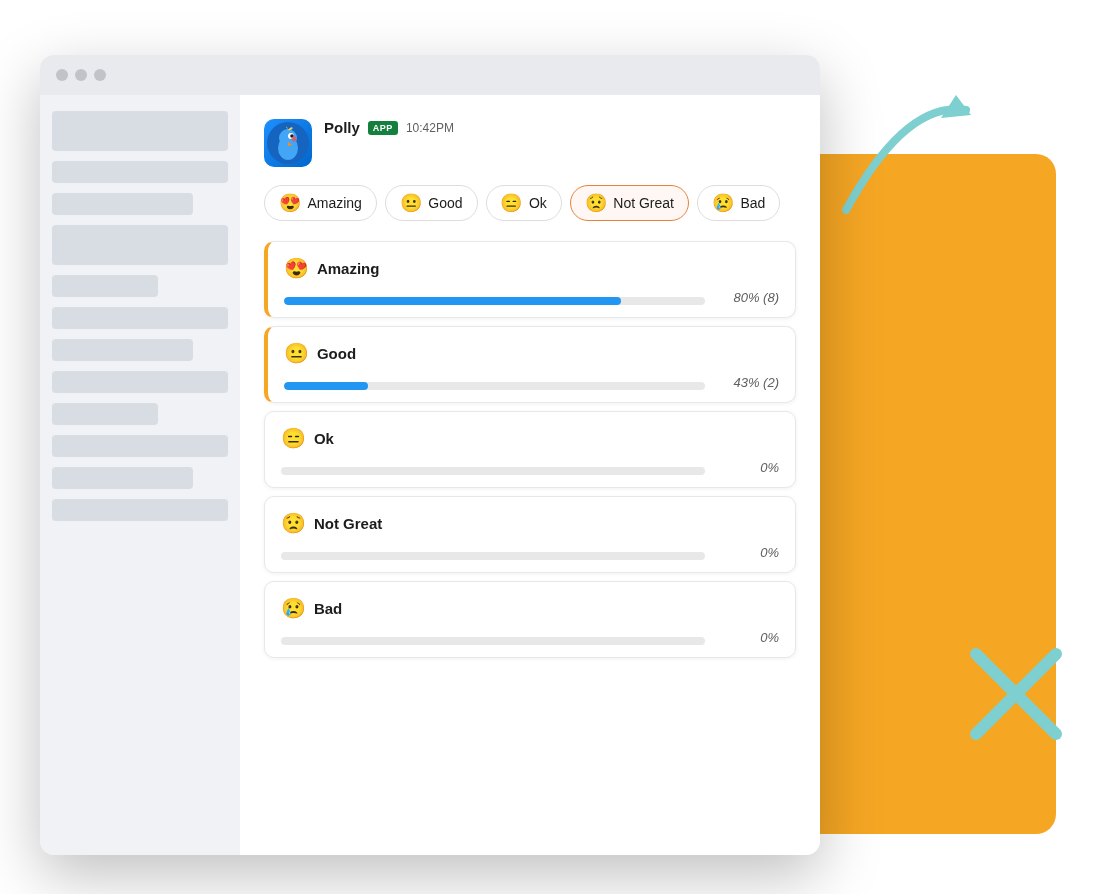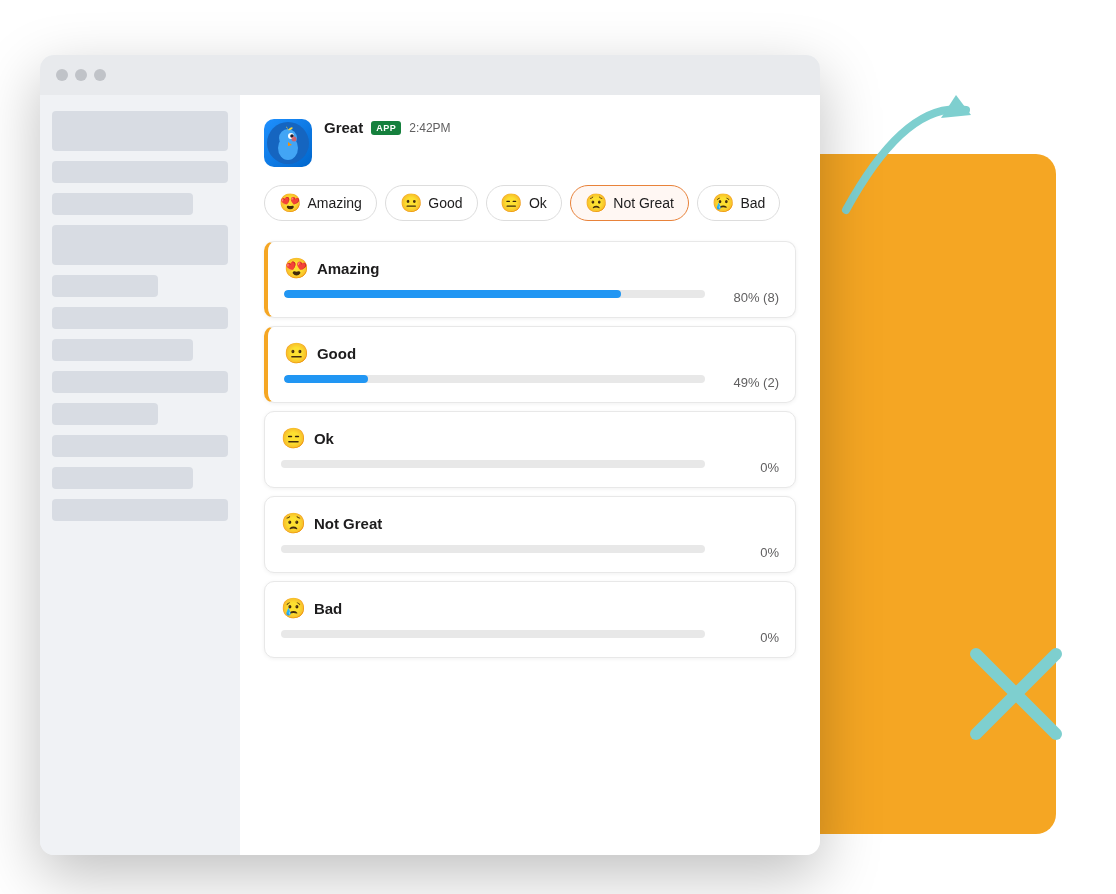--- a/index.html
+++ b/index.html
@@ -235,22 +235,23 @@
       color: #1d1c1d;
       margin-bottom: 10px;
     }
 
     .result-label .emoji {
       font-size: 20px;
     }
 
     .result-bar-row {
       display: flex;
-      align-items: flex-start;
+      align-items: flex-end;
       gap: 14px;
+      font-style: italic;
     }
 
     .result-bar-track {
       flex: 1;
       height: 8px;
       background: #e8e8e8;
       border-radius: 4px;
       overflow: hidden;
     }
 
@@ -332,23 +333,23 @@
             <circle cx="25" cy="14" r="1.8" fill="#1a1a2e"></circle>
 
             <circle cx="27" cy="17" r="2.5" fill="#EF5350" opacity="0.8"></circle>
 
             <path d="M21 8 Q24 4 26 6 Q23 9 21 8Z" fill="#FDD835"></path>
             <path d="M21 8 Q18 3 20 5 Q21 8 21 8Z" fill="#FDD835"></path>
           </svg>
         </div>
         <div class="message-meta">
           <div class="message-sender-line">
-            <span class="sender-name">Great</span>
+            <span class="sender-name">Polly</span>
             <span class="app-badge">APP</span>
-            <span class="message-time">2:42PM</span>
+            <span class="message-time">10:42PM</span>
           </div>
         </div>
       </div>
 
       <div class="poll-options-row">
         <button class="poll-option-btn">
           <span class="emoji">😍</span>
           <span>Amazing</span>
         </button>
         <button class="poll-option-btn">
@@ -386,21 +387,21 @@
 
         <div class="result-card highlighted">
           <div class="result-label">
             <span class="emoji">😐</span>
             <span>Good</span>
           </div>
           <div class="result-bar-row">
             <div class="result-bar-track">
               <div class="result-bar-fill" style="width: 20%;"></div>
             </div>
-            <span class="result-pct">49% (2)</span>
+            <span class="result-pct">43% (2)</span>
           </div>
         </div>
 
         <div class="result-card">
           <div class="result-label">
             <span class="emoji">😑</span>
             <span>Ok</span>
           </div>
           <div class="result-bar-row">
             <div class="result-bar-track">

